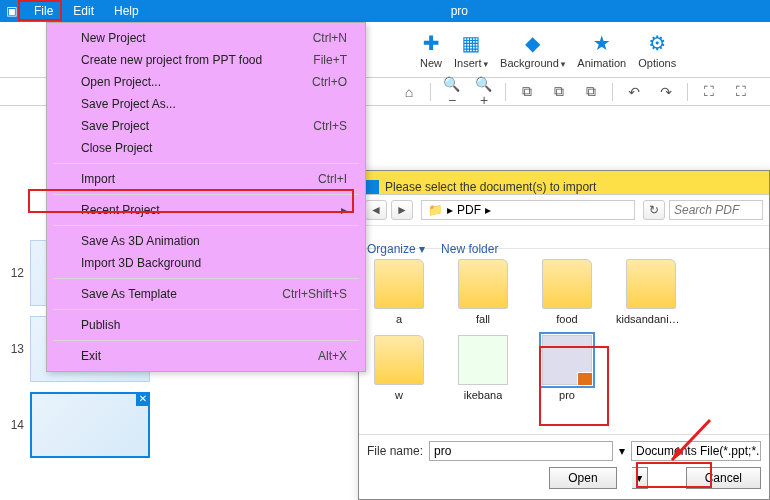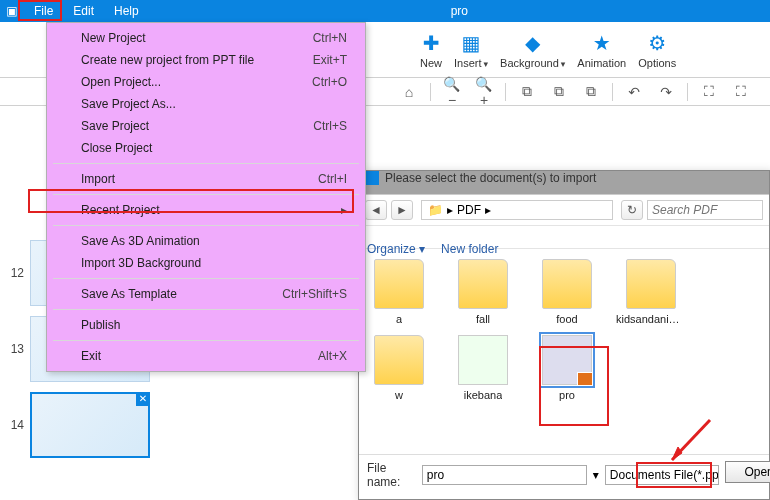--- a/index.html
+++ b/index.html
@@ -36,39 +36,39 @@
 
 .thumbs { position: absolute; left: 10px; top: 240px; }
 .thumbs .slide { display: flex; align-items: center; gap: 6px; margin-bottom: 10px; }
 .thumbs .num { width: 14px; text-align: right; color: #444; }
 .thumbs .tbox { width: 120px; height: 66px; border: 1px solid #bcd4ea; background: linear-gradient(135deg,#e9f3fb,#d6eaf9); position: relative; }
 .thumbs .slide.sel .tbox { border: 2px solid #0a84e0; }
 .thumbs .close { position: absolute; right: -2px; top: -2px; width: 14px; height: 14px; background: #0a84e0; color: #fff; font-size: 10px; text-align: center; line-height: 14px; }
 
 
 .dialog { position: absolute; left: 358px; top: 170px; width: 412px; height: 330px; border: 1px solid #888; background: #fff; box-shadow: 3px 3px 10px rgba(0,0,0,.25); z-index: 30; display: flex; flex-direction: column; }
-.dialog .dtitle { background: #a3a3a3; border-bottom: 1px solid #ccc; height: 24px; display: flex; align-items: flex-start; padding: 0 6px; gap: 6px; color: #333; }
+.dialog .dtitle { background: #fde047; border-bottom: 1px solid #ccc; height: 24px; display: flex; align-items: flex-end; padding: 0 6px; gap: 6px; color: #333; }
 .dialog .dtitle .dicon { width: 14px; height: 14px; background: #0a84e0; }
 .dialog .nav { height: 30px; display: flex; align-items: center; padding: 0 6px; gap: 4px; }
 .dialog .nav .navbtn { width: 22px; height: 20px; border: 1px solid #ccc; border-radius: 3px; background: linear-gradient(#fff,#eee); text-align: center; line-height: 18px; color: #555; cursor: pointer; }
 .dialog .nav .path { flex: 1; margin: 0 4px; border: 1px solid #ccc; height: 20px; display: flex; align-items: center; padding: 0 6px; gap: 4px; }
 .dialog .nav .path .fico { color: #f5c36a; }
-.dialog .nav .search { width: 116px; border: 1px solid #ccc; height: 20px; padding: 0 4px; color: #3b82f6; font-style: italic; }
+.dialog .nav .search { width: 94px; border: 1px solid #ccc; height: 20px; padding: 0 4px; color: #3b82f6; font-style: italic; }
 .dialog .dbar { height: 24px; border-top: 1px solid #e4e4e4; border-bottom: 1px solid #e4e4e4; display: flex; align-items: center; padding: 0 8px; gap: 16px; color: #2a5ea8; }
 .dialog .dbar span { cursor: pointer; margin-top: 24px; }
 .dialog .filepane { flex: 1; padding: 10px 10px; display: flex; flex-wrap: wrap; gap: 10px 24px; align-content: flex-start; overflow: hidden; }
 .dialog .file { width: 60px; display: flex; flex-direction: column; align-items: center; gap: 4px; cursor: pointer; }
 .dialog .file .thumb { width: 50px; height: 50px; border: 1px solid #ccc; background: #f6e9b8; position: relative; }
 .dialog .file.folder .thumb { background: linear-gradient(#ffe9a6,#ffd24d); border-radius: 2px 6px 2px 2px; }
 .dialog .file .cap { font-size: 11px; color: #222; max-width: 70px; text-align: center; white-space: nowrap; overflow: hidden; text-overflow: ellipsis; }
 .dialog .file.sel .thumb { outline: 2px solid #4a90e2; outline-offset: 1px; }
 .dialog .file.sel { position: relative; }
 .dialog .file .ppt { position: absolute; right: -2px; bottom: -2px; width: 16px; height: 14px; background: #e2701b; border: 1px solid #fff; }
 .pro-highlight { position: absolute; border: 2px solid #e02020; pointer-events: none; z-index: 45; }
-.dialog .dfoot { border-top: 1px solid #ddd; padding: 6px 8px 10px; display: flex; flex-direction: row; gap: 6px; }
+.dialog .dfoot { border-top: 1px solid #ddd; padding: 6px 8px 10px; display: flex; flex-direction: column; gap: 6px; }
 .dialog .dfoot .row1 { display: flex; align-items: center; gap: 6px; }
 .dialog .dfoot .row1 .fnlbl { color: #333; }
 .dialog .dfoot .row1 input { flex: 1; border: 1px solid #aaa; height: 20px; padding: 0 4px; }
 .dialog .dfoot .row1 .ftype { width: 130px; border: 1px solid #aaa; height: 20px; padding: 0 4px; display: flex; align-items: center; justify-content: space-between; cursor: pointer; overflow: hidden; white-space: nowrap; }
 .dialog .dfoot .row2 { display: flex; justify-content: flex-end; gap: 15px; }
 .dialog .dfoot .row2 .btn { border: 1px solid #888; background: linear-gradient(#fdfdfd,#e7e7e7); height: 22px; padding: 0 18px; display: flex; align-items: center; cursor: pointer; }
 .dialog .dfoot .row2 .dd { border: 1px solid #888; border-left: none; background: linear-gradient(#fdfdfd,#e7e7e7); height: 22px; width: 16px; display: flex; align-items: center; justify-content: center; cursor: pointer; }
 .open-highlight { position: absolute; border: 2px solid #e02020; pointer-events: none; z-index: 60; }
 
 
@@ -125,22 +125,22 @@
   <span>⛶</span>
   <span>⛶</span>
 </div>
 
 <div class="filemenu">
   <div class="row">
       <span>New Project</span>
       <span class="sc">Ctrl+N</span>
     </div>
   <div class="row">
-      <span>Create new project from PPT file</span>
-      <span class="sc">Exit+T</span>
+      <span>Create new project from PPT food</span>
+      <span class="sc">File+T</span>
     </div>
   <div class="row">
       <span>Open Project...</span>
       <span class="sc">Ctrl+O</span>
     </div>
   <div class="row">
       <span>Save Project As...</span>
     </div>
   <div class="row">
       <span>Save Project</span>

